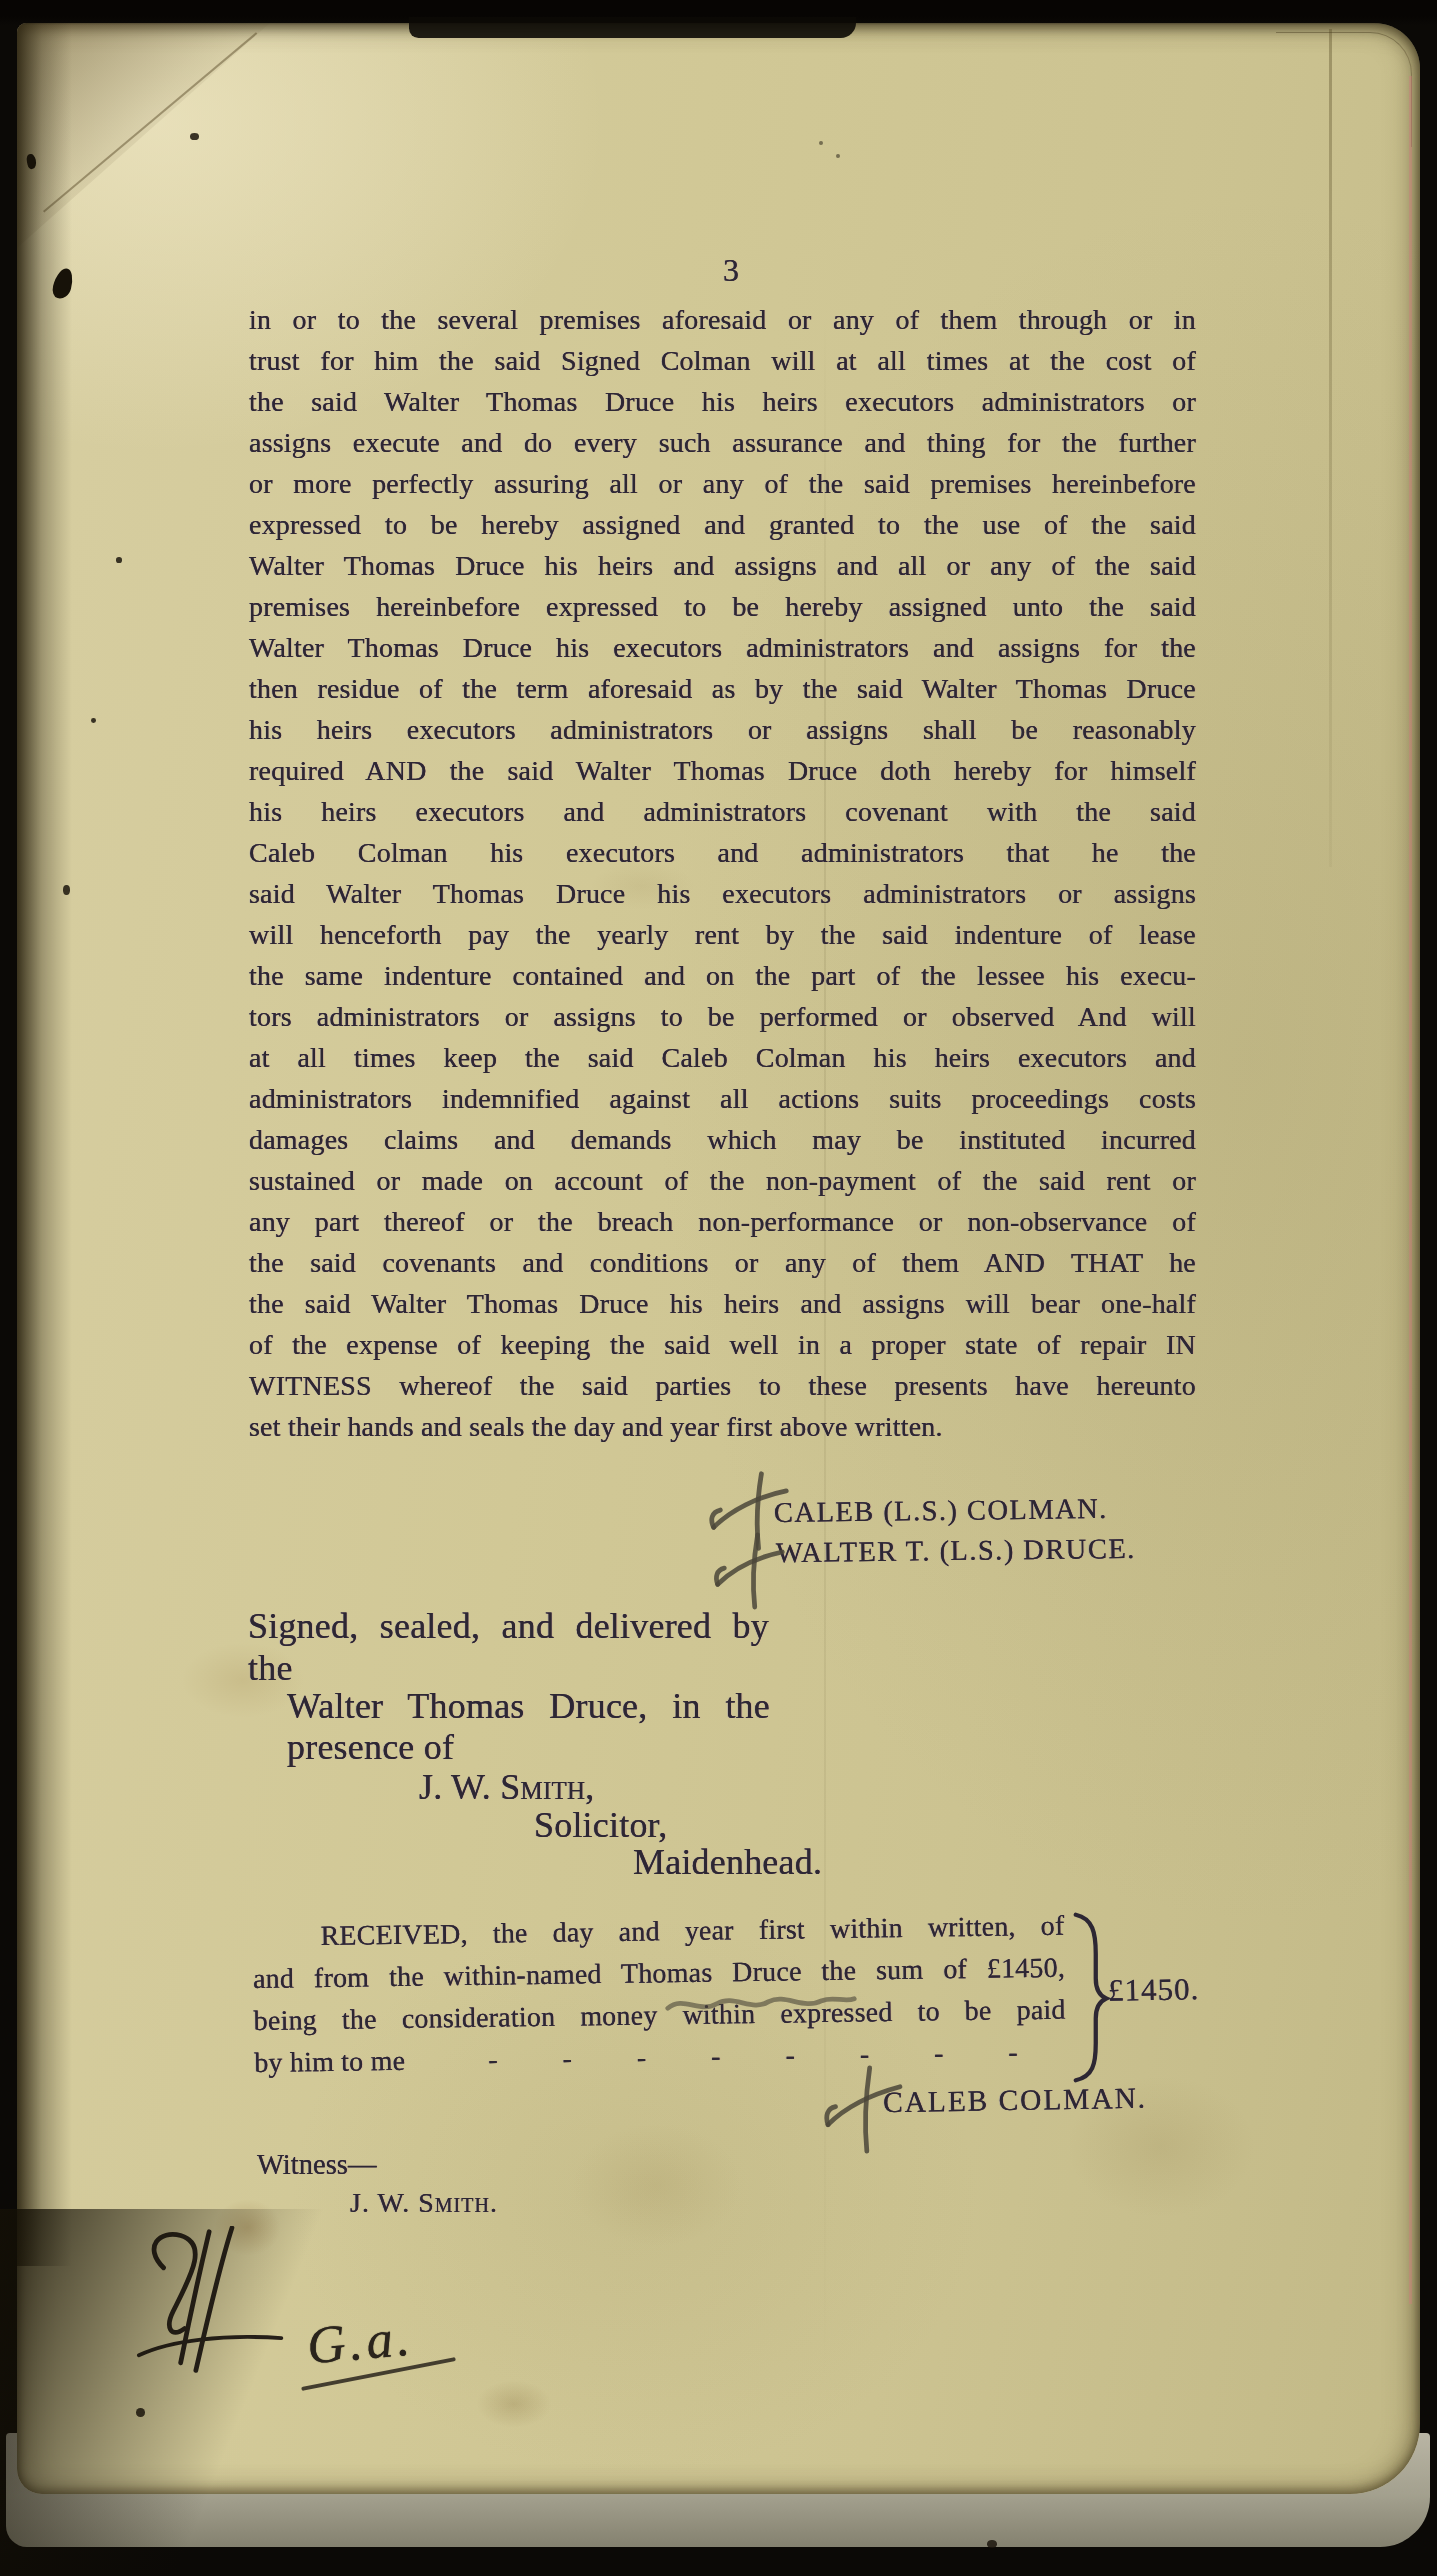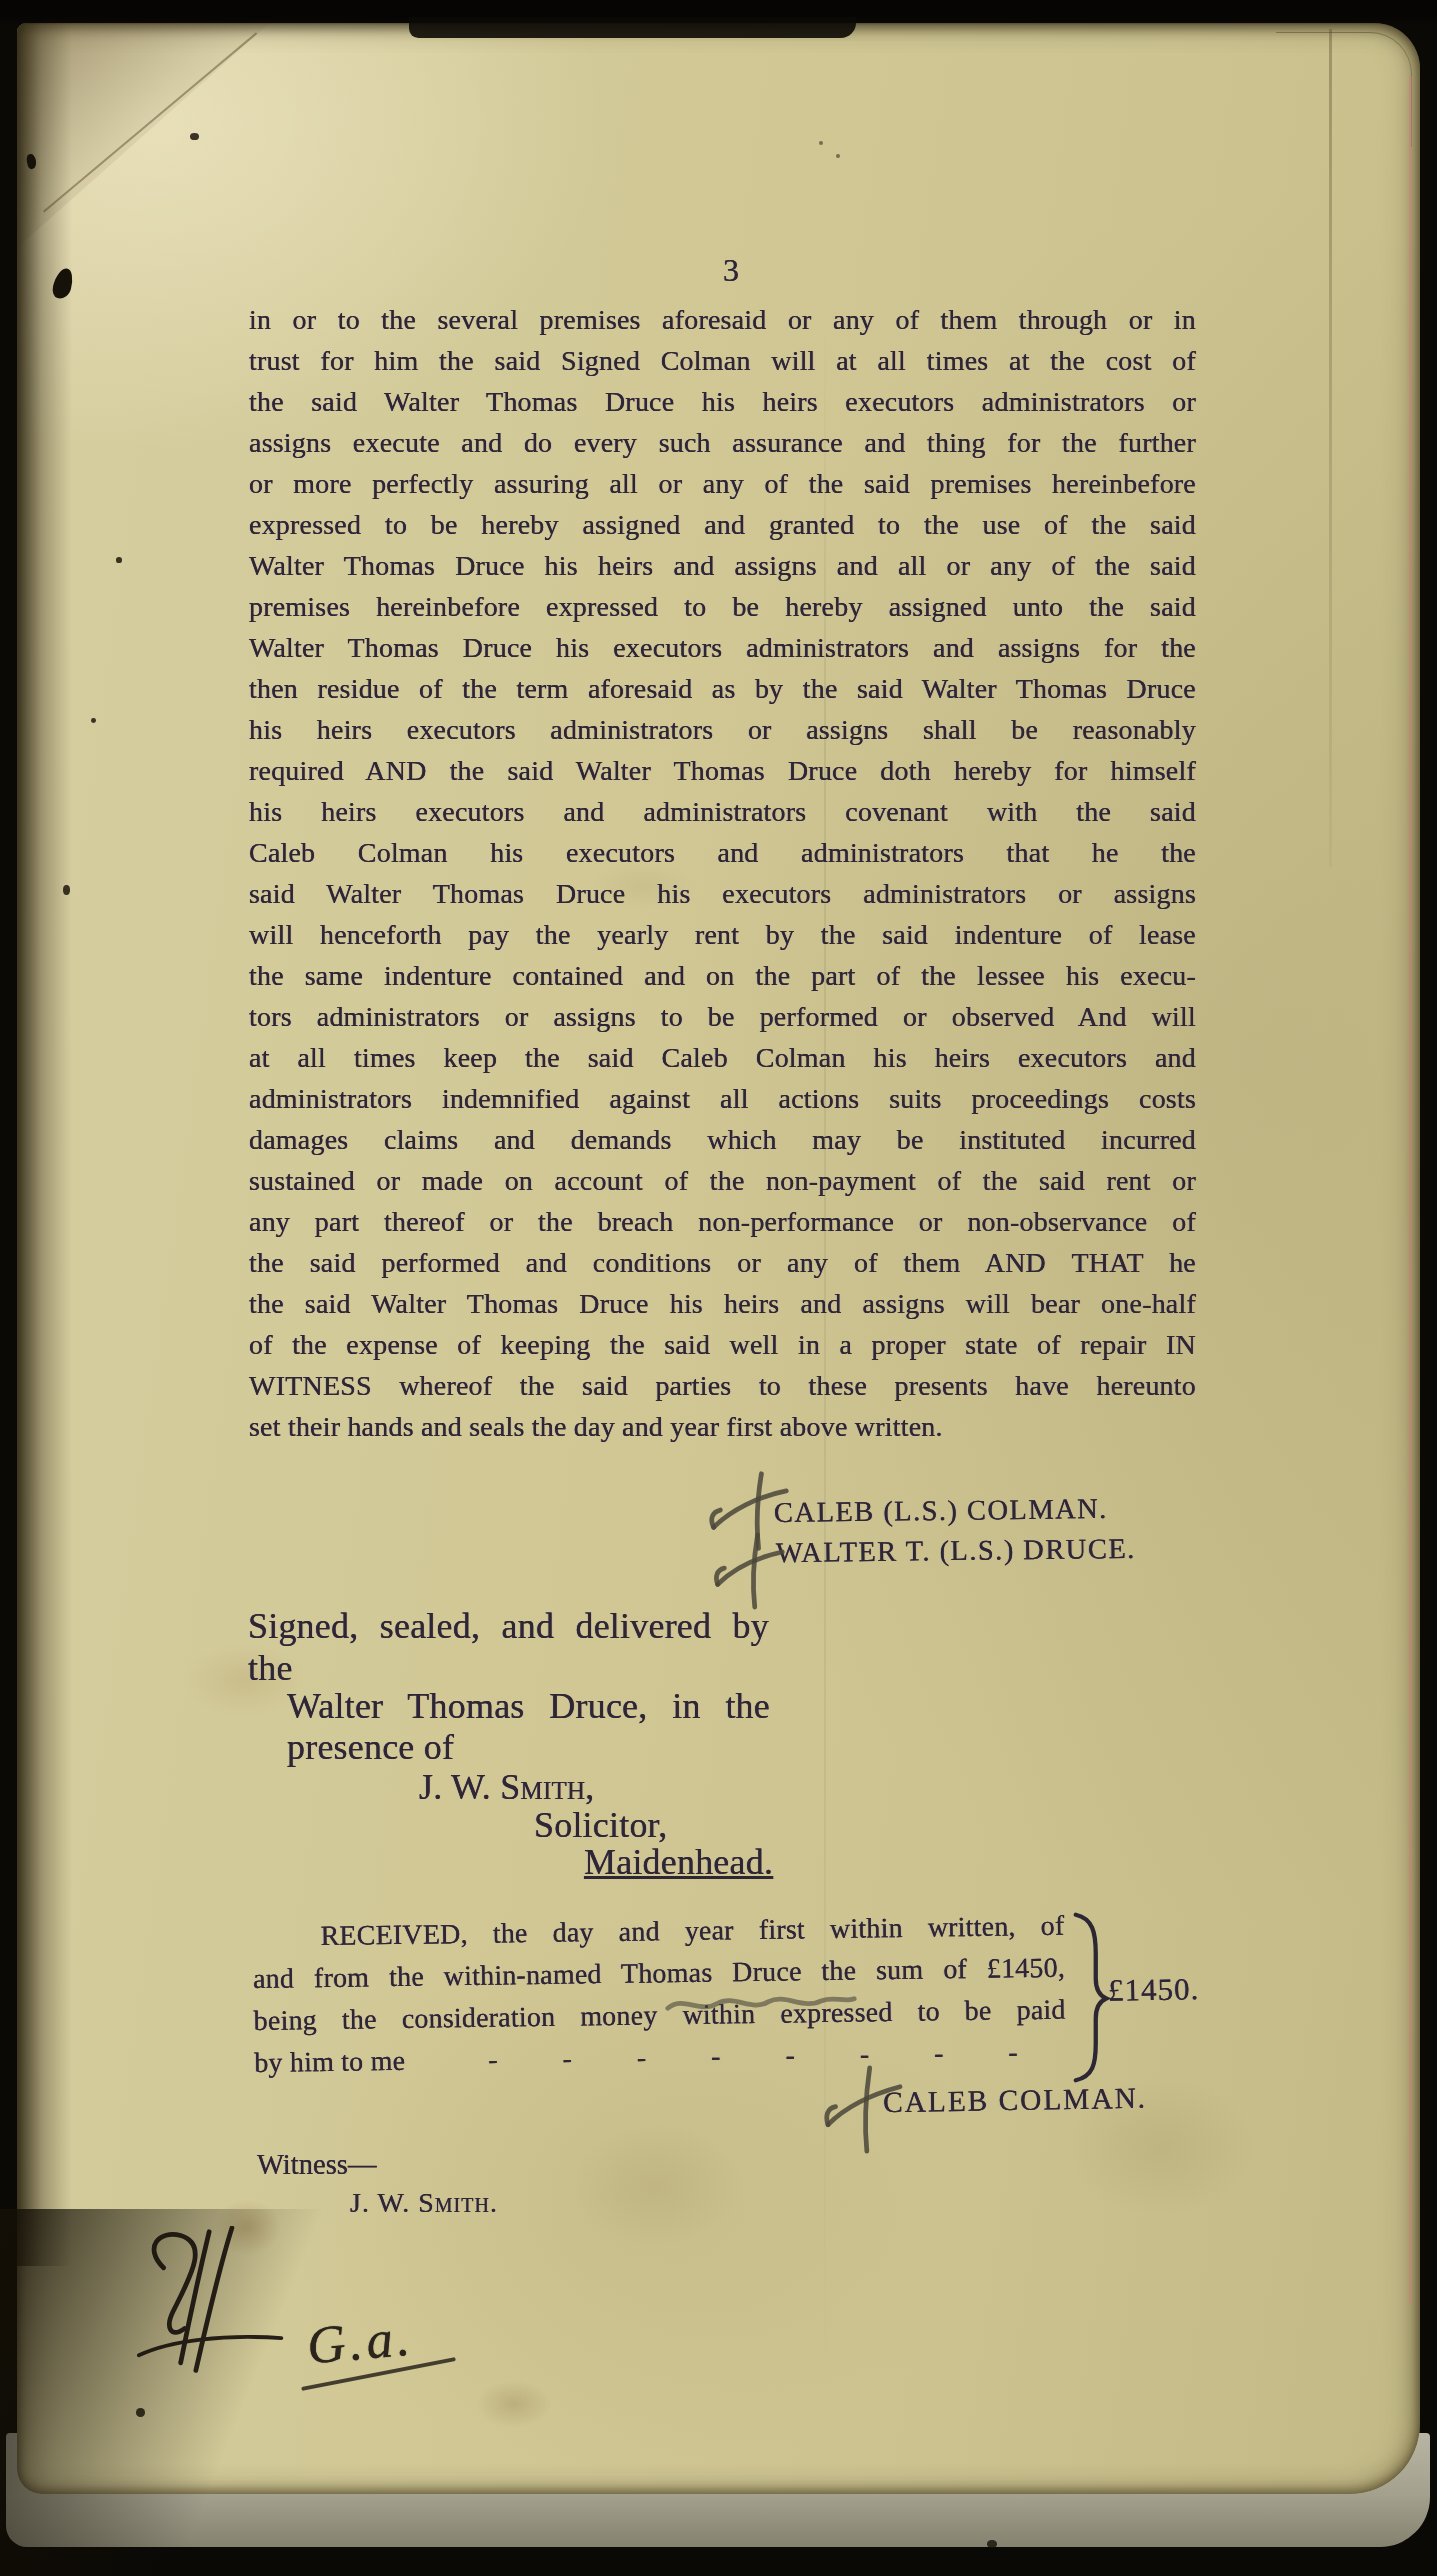--- a/index.html
+++ b/index.html
@@ -68,21 +68,21 @@
   .sig1{left:774px;top:1495px;}
   .sig2{left:776px;top:1535px;}
   .att{font-size:36px;letter-spacing:0.2px;white-space:nowrap;}
   .att.just{white-space:normal;text-align:justify;text-align-last:justify;}
   .att1{left:248px;top:1605px;width:521px;}
   .att2{left:287px;top:1645px;width:483px;}
   .att3{left:287px;top:1685px;width:483px;}
   .att4{left:287px;top:1726px;}
   .att5{left:419px;top:1766px;font-variant:small-caps;}
   .att6{left:534px;top:1804px;}
-  .att7{left:584px;top:1841px;text-decoration:underline;}
+  .att7{left:633px;top:1841px;}
   .receipt{left:254px;top:1916px;width:812px;font-size:28px;line-height:42px;letter-spacing:0.2px;
     transform:rotate(-.8deg);transform-origin:0 100%;}
   .receipt .rl{position:static;text-align:justify;text-align-last:justify;}
   .receipt .rl1{margin-left:68px;width:744px;}
   .receipt .rl4{position:relative;text-align:left;text-align-last:left;}
   .receipt .dashes{position:absolute;left:234px;top:0;word-spacing:58px;letter-spacing:0;}
   .brace-svg{left:1070px;top:1910px;}
   .amount{left:1108px;top:1972px;font-size:31px;letter-spacing:1px;transform:rotate(-1deg);}
   .rsig{left:883px;top:2084px;font-size:29.5px;letter-spacing:1.9px;white-space:nowrap;transform:rotate(-1deg);}
   .wit-label{left:257px;top:2149px;font-size:28.6px;}
@@ -150,21 +150,21 @@
       <div>Caleb Colman his executors and administrators that he the</div>
       <div>said Walter Thomas Druce his executors administrators or assigns</div>
       <div>will henceforth pay the yearly rent by the said indenture of lease</div>
       <div>the same indenture contained and on the part of the lessee his execu-</div>
       <div>tors administrators or assigns to be performed or observed And will</div>
       <div>at all times keep the said Caleb Colman his heirs executors and</div>
       <div>administrators indemnified against all actions suits proceedings costs</div>
       <div>damages claims and demands which may be instituted incurred</div>
       <div>sustained or made on account of the non-payment of the said rent or</div>
       <div>any part thereof or the breach non-performance or non-observance of</div>
-      <div>the said performed and conditions or any of them AND THAT he</div>
+      <div>the said covenants and conditions or any of them AND THAT he</div>
       <div>the said Walter Thomas Druce his heirs and assigns will bear one-half</div>
       <div>of the expense of keeping the said well in a proper state of repair IN</div>
       <div>WITNESS whereof the said parties to these presents have hereunto</div>
       <div>set their hands and seals the day and year first above written.</div>
     </div>
 
   <div class="sig sig1 ink">CALEB (L.S.) COLMAN.</div>
   <div class="sig sig2 ink">WALTER T. (L.S.) DRUCE.</div>
 
   <div class="att just att1 ink">Signed, sealed, and delivered by the</div>

